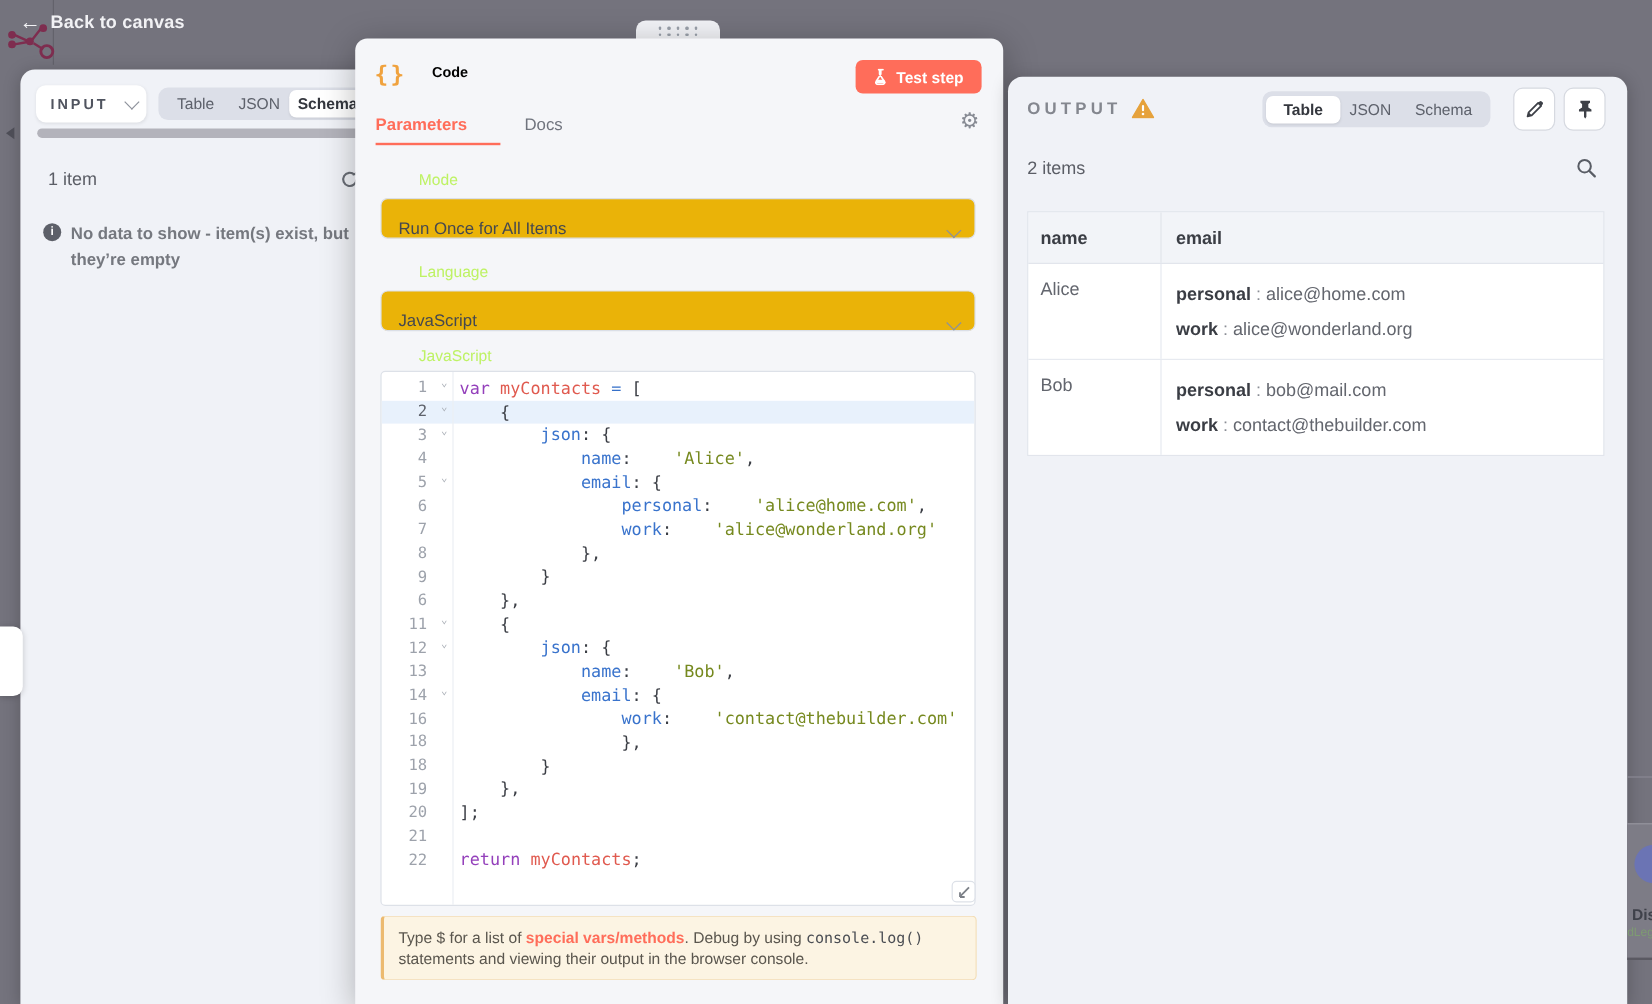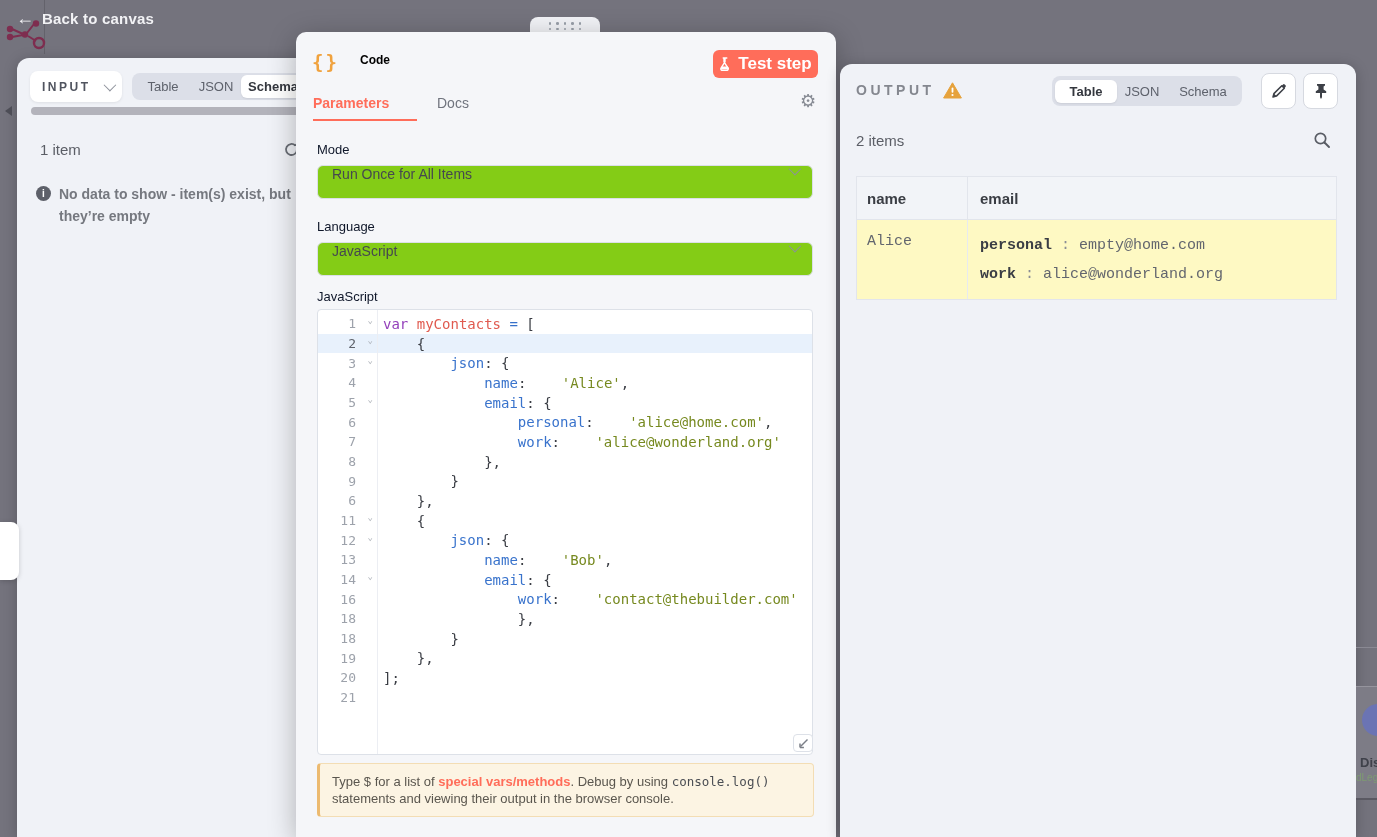--- a/index.html
+++ b/index.html
@@ -52,31 +52,31 @@
   .drag-tab{left:530px; top:17px; width:70px; height:20px; background:#f2f3f7; border-radius:8px 8px 0 0;
     display:flex; align-items:flex-start; justify-content:center; padding-top:5px; box-sizing:border-box; cursor:grab;}
   .dots{display:grid; grid-template-columns:repeat(5,1fr); gap:3px 5px;}
   .dots i{width:2.5px; height:2.5px; background:#9aa0aa; border-radius:50%;}
   .modal-bg{left:296px; top:32px; width:540px; height:805px; background:#f5f6f9; border-radius:10px 10px 0 0;
     box-shadow:0 6px 28px rgba(0,0,0,.28);}
   .node-icon{left:312px; top:51px; font-size:19px; font-weight:700; color:#f0a23e; letter-spacing:2px;
     font-family:"DejaVu Sans Mono", monospace;}
   .modal-title{left:360px; top:53px; font-size:12px; font-weight:700; color:#000000;}
   .test-step{left:713px; top:50px; width:105px; height:28px; background:#ff6d5a; border-radius:6px; border:none;
-    color:#fff; font-size:17px; font-weight:700; display:flex; align-items:center; justify-content:center; gap:7px;
+    color:#fff; font-size:13px; font-weight:700; display:flex; align-items:center; justify-content:center; gap:7px;
     cursor:pointer; font-family:inherit;}
   .mtab{font-size:14px; cursor:pointer;}
   .mtab.params{left:313px; top:95px; color:#ff6d5a; font-weight:700;}
   .mtab.docs{left:437px; top:95px; color:#70747e;}
   .mtab-underline{left:313px; top:119px; width:104px; height:2px; background:#ff6d5a;}
   .gear{left:800px; top:92px; font-size:18px; color:#878b94; cursor:pointer; line-height:18px;}
 
-  .field-label{font-size:13px; color:#0f172a;}
-  .select{width:496px; height:34px; background:#84cc16; border:1px solid #dbdfe7; border-radius:6px;
-    box-sizing:border-box; display:flex; align-items:flex-start; justify-content:space-between;
+  .field-label{font-size:13px; color:#bef264;margin-left:32px;}
+  .select{width:496px; height:34px; background:#eab308; border:1px solid #dbdfe7; border-radius:6px;
+    box-sizing:border-box; display:flex; align-items:flex-end; justify-content:space-between;
     padding:0 14px; cursor:pointer;}
   .select .val{font-size:14px; color:#45484f;}
   .mode-label{left:317px; top:142px;}
   .mode-select{left:317px; top:165px;}
   .lang-label{left:317px; top:219px;}
   .lang-select{left:317px; top:242px;}
   .editor-label{left:317px; top:289px;}
 
   
   .editor{left:317px; top:309px; width:496px; height:446px; background:#fff; border:1px solid #dde1e8;
@@ -113,21 +113,21 @@
   .edit-btn{left:1261px; top:73px;}
   .pin-btn{left:1303px; top:73px;}
   .out-count{left:856px; top:132px; font-size:15px; color:#5b5e66;}
   .search-icon{left:1313px; top:131px; cursor:pointer;}
 
   .out-table{left:856px; top:176px; width:481px; border:1px solid #e2e5ec; box-sizing:border-box;}
   .othead{display:flex; height:42px; background:#f2f4f8; border-bottom:1px solid #e2e5ec;}
   .oth{font-size:15px; font-weight:700; color:#3a3d44; display:flex; align-items:center;}
   .oth.c1{width:111px; border-right:1px solid #e2e5ec; padding-left:10px; box-sizing:border-box;}
   .oth.c2{flex:1; padding-left:12px;}
-  .otr{display:flex; min-height:75px; background:#fef9c3; border-bottom:1px solid #e7eaf0;font-family:Liberation Mono, monospace;}
+  .otr{display:flex; min-height:75px; background:#ffffff; border-bottom:1px solid #e7eaf0;}
   .otr:last-child{border-bottom:none;}
   .otd{box-sizing:border-box;}
   .otd.name{width:111px; border-right:1px solid #e7eaf0; padding:13px 0 0 10px; font-size:15px; color:#63666e;}
   .otd.email{flex:1; padding:11px 0 10px 12px;}
   .kv{font-size:15px; line-height:29px; color:#63666e;}
   .kv b{color:#3a3d44;}
   .kv .sep{color:#8a8d95;}
 
   
   .frag-line-a{left:1356px; top:647px; width:21px; height:1px; background:#8a8993;}
@@ -298,20 +298,24 @@
         <span class="cm-gutter">19</span>
         <span class="cm-code"><span class="tk-pl">    },</span></span>
       </div>
       <div class="cm-row">
         <span class="cm-gutter">20</span>
         <span class="cm-code"><span class="tk-pl">];</span></span>
       </div>
       <div class="cm-row">
         <span class="cm-gutter">21</span>
         <span class="cm-code"></span>
+      </div>
+      <div class="cm-row">
+        <span class="cm-gutter">22</span>
+        <span class="cm-code"><span class="tk-kw">return</span><span class="tk-pl"> </span><span class="tk-var">myContacts</span><span class="tk-pl">;</span></span>
       </div>
     </div>
   <div class="abs gutter-sep"></div>
   <div class="abs resize-chip">
     <svg width="11" height="11" viewBox="0 0 11 11">
       <path d="M9.5 1.5 L2.5 8.5" stroke="#7b7f87" stroke-width="1.5"></path>
       <path d="M2 9.5 L2 5.6 M2 9.5 L5.9 9.5" stroke="#7b7f87" stroke-width="1.5" fill="none"></path>
     </svg>
   </div>
 
@@ -351,22 +355,29 @@
 
   <div class="abs out-table">
     <div class="othead">
       <div class="oth c1">name</div>
       <div class="oth c2">email</div>
     </div>
     <div id="out-rows">
         <div class="otr">
           <div class="otd name">Alice</div>
           <div class="otd email">
-            <div class="kv"><b>personal</b><span class="sep"> : </span><span class="val">empty@home.com</span></div>
+            <div class="kv"><b>personal</b><span class="sep"> : </span><span class="val">alice@home.com</span></div>
             <div class="kv"><b>work</b><span class="sep"> : </span><span class="val">alice@wonderland.org</span></div>
+          </div>
+        </div>
+        <div class="otr">
+          <div class="otd name">Bob</div>
+          <div class="otd email">
+            <div class="kv"><b>personal</b><span class="sep"> : </span><span class="val">bob@mail.com</span></div>
+            <div class="kv"><b>work</b><span class="sep"> : </span><span class="val">contact@thebuilder.com</span></div>
           </div>
         </div>
       </div>
   </div>
 
   <div class="abs frag-line-a"></div>
   <div class="abs frag-card"></div>
   <div class="abs frag-circle"></div>
   <div class="abs frag-title">Dis</div>
   <div class="abs frag-sub">dLega</div>

